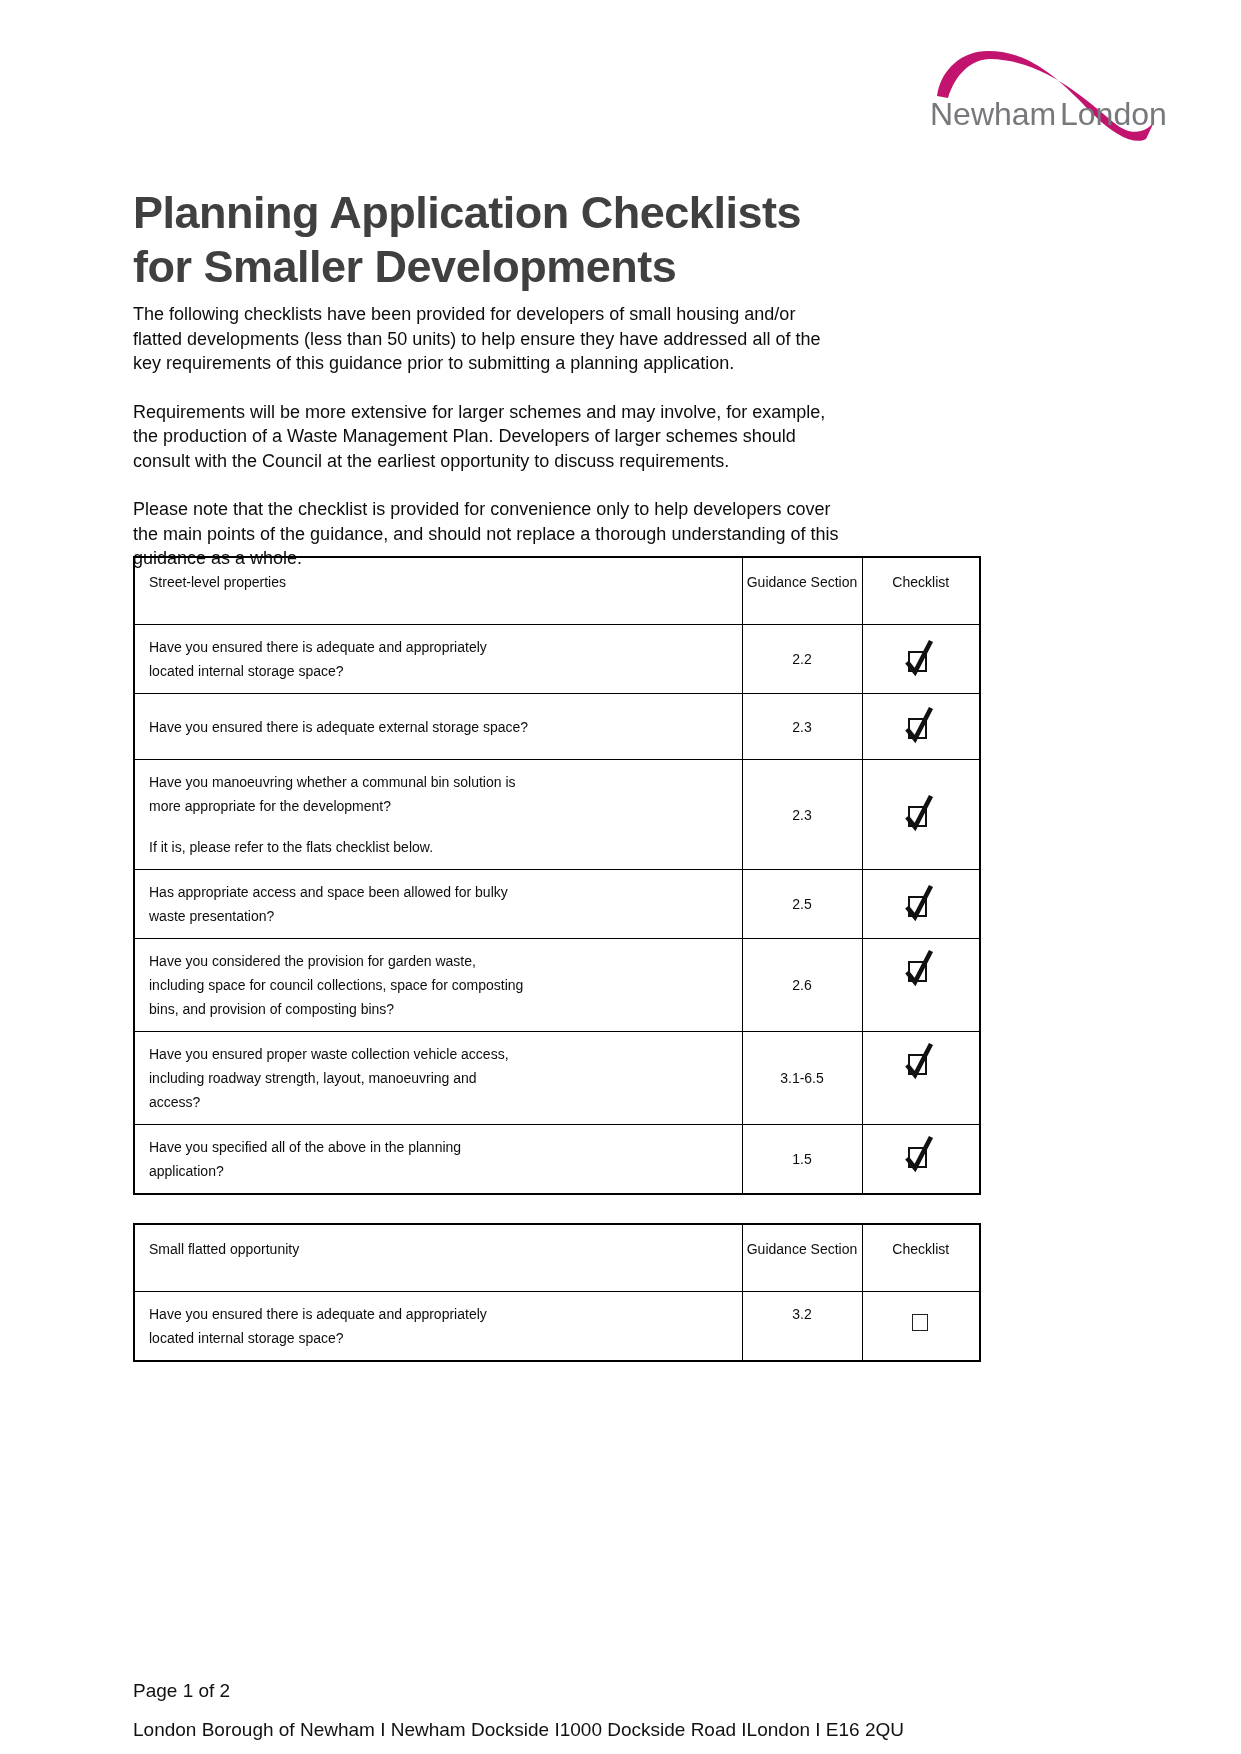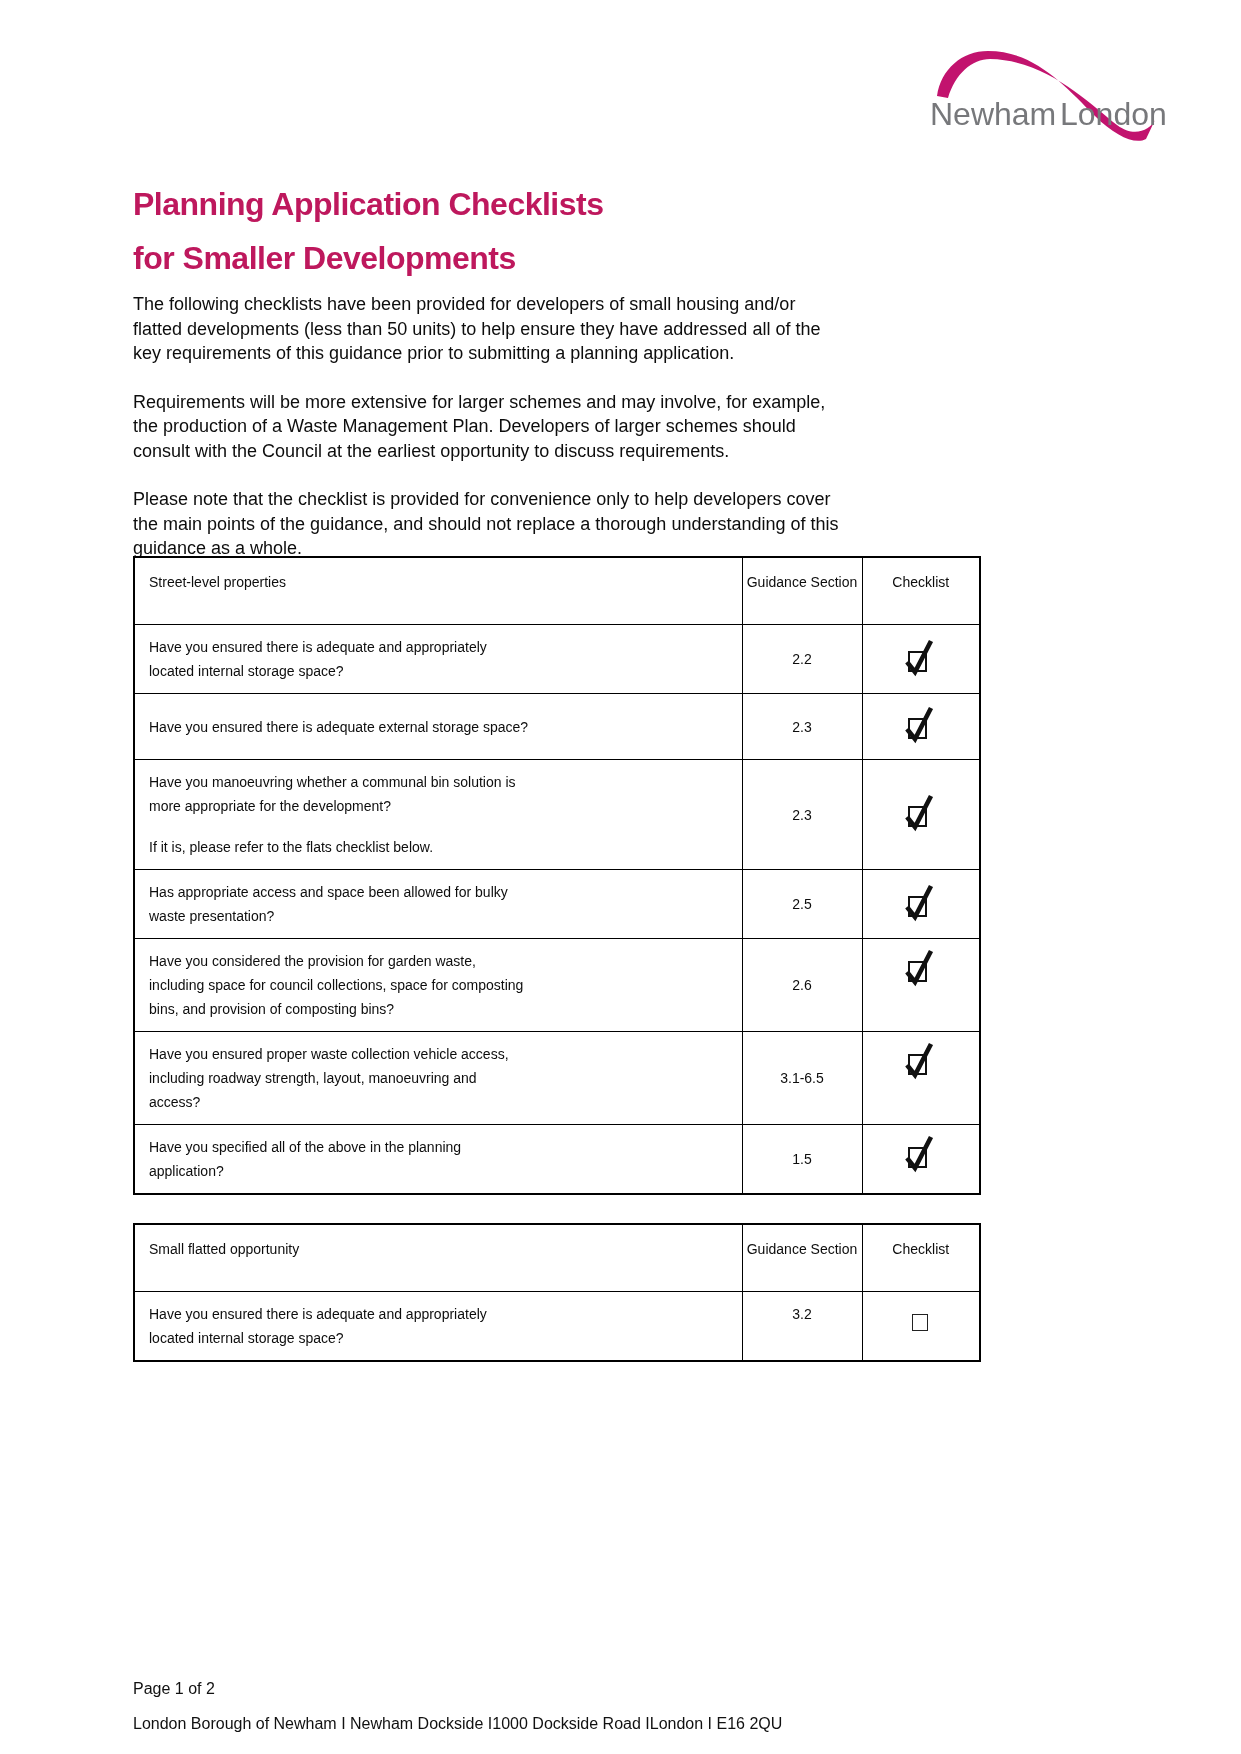--- a/index.html
+++ b/index.html
@@ -20,32 +20,32 @@
     right: 76px;
     width: 236px;
     height: 112px;
   }
   .logo svg { overflow: visible; display: block; }
   
   .title {
     position: absolute;
     left: 133px;
     top: 156px;
-    font-size: 32px;
+    font-size: 45px;
     line-height: 54px;
     font-weight: bold;
     letter-spacing: -0.5px;
-    color: #be185d;
+    color: #404040;
     white-space: pre-line;
   }
   
   .intro {
     position: absolute;
     left: 133px;
-    top: 292px;
+    top: 302px;
     width: 800px;
   }
   .p {
     font-size: 18px;
     line-height: 24.5px;
     margin: 0 0 24px 0;
     white-space: pre-line;
   }
   
   .tables {
@@ -95,21 +95,21 @@
     border: 2px solid #111;
   }
   .cbx.is-checked .tick { display: block; position: absolute; left: -3px; bottom: 0; overflow: visible; }
   .cbx.is-empty { width: 18px; height: 18px; }
   .cbx.is-empty .ebox {
     display: block; position: absolute;
     left: 0; top: 0; width: 14px; height: 15px;
     border: 1.6px solid #222;
   }
   
-  .footer { position: absolute; left: 133px; top: 1680px; font-size: 16px; color: #111; }
+  .footer { position: absolute; left: 133px; top: 1680px; font-size: 19px; color: #111; }
   .footer .page-num { margin-bottom: 17px; }
 </style>
 </head>
 <body>
 
 <div class="page">
 
   <div class="logo">
     <svg width="236" height="112" viewBox="0 0 236 112">
       <path d="M8,50

